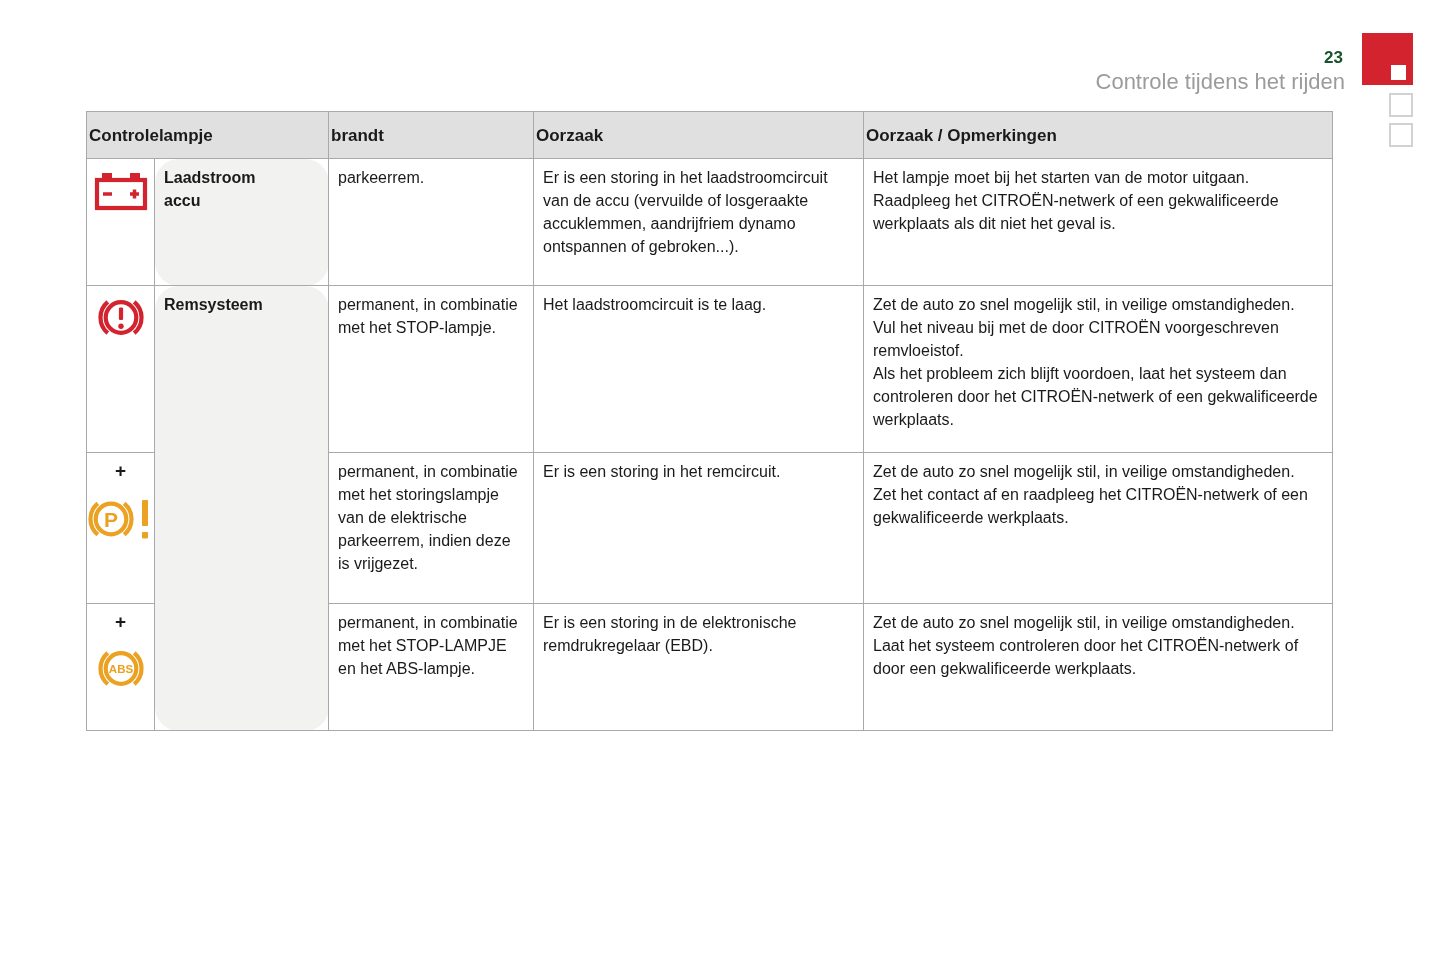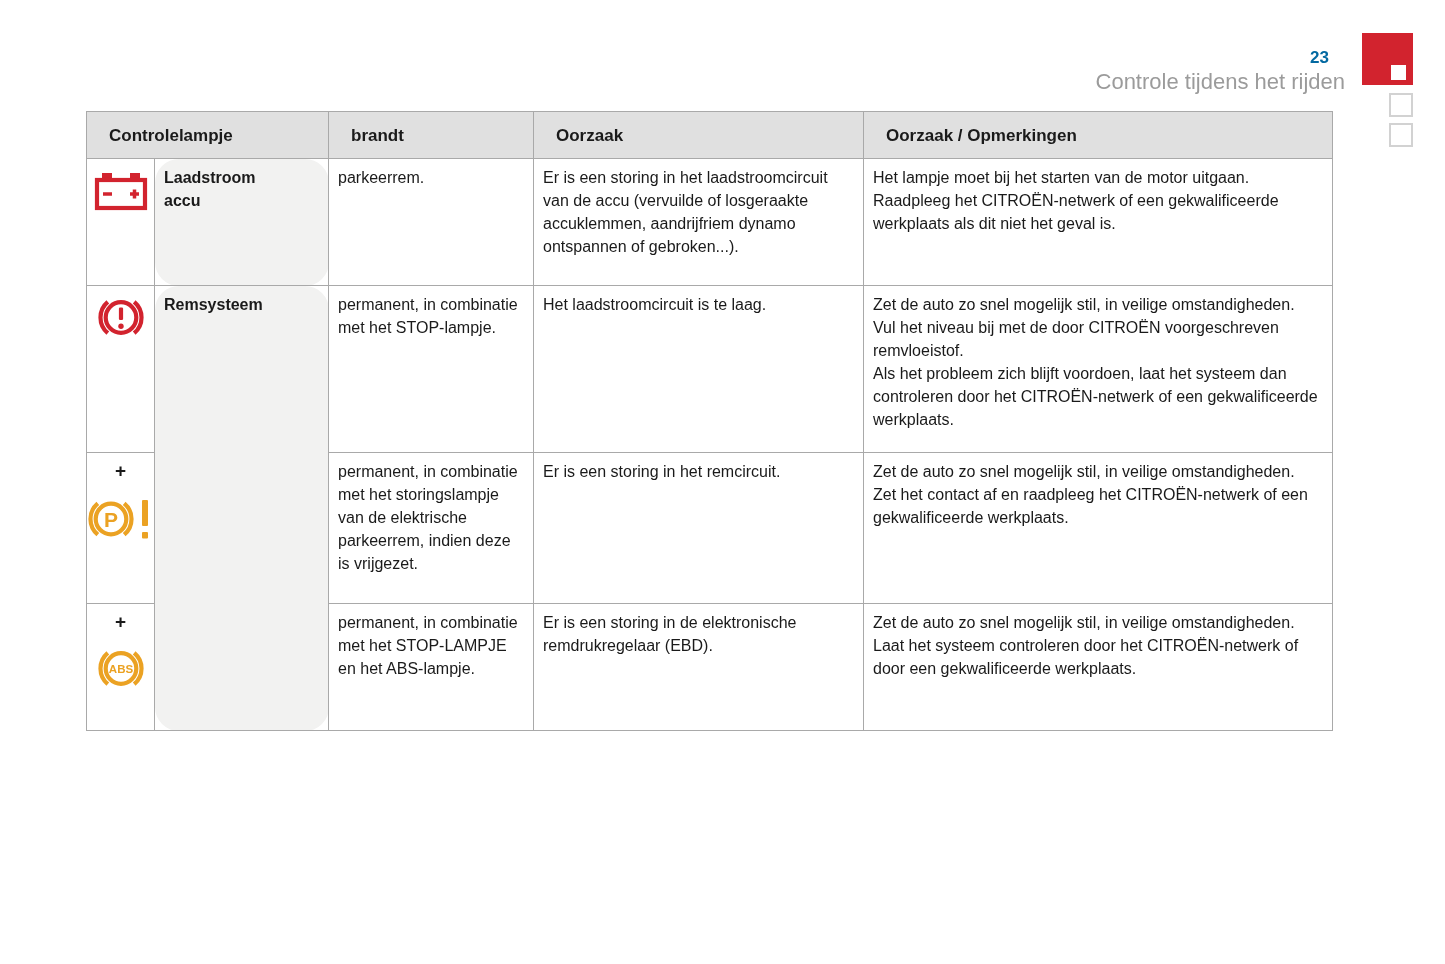--- a/index.html
+++ b/index.html
@@ -5,22 +5,22 @@
   * { margin: 0; padding: 0; box-sizing: border-box; }
   html, body { background: #ffffff; }
   body {
     width: 1445px; height: 964px; position: relative;
     font-family: "Liberation Sans", "DejaVu Sans", sans-serif;
     color: #1a1a1a;
   }
 
   
   .page-number {
-    position: absolute; top: 48px; right: 116px;
-    font-size: 17px; font-weight: bold; color: #0369a1;
+    position: absolute; top: 48px; right: 102px;
+    font-size: 17px; font-weight: bold; color: #14532d;
   }
   .section-title {
     position: absolute; top: 69px; right: 100px;
     font-size: 22px; color: #9b9b9b; white-space: nowrap;
   }
   .red-marker {
     position: absolute; left: 1362px; top: 33px;
     width: 51px; height: 52px; background: #d2232e;
   }
   .red-marker-inner {
@@ -43,21 +43,21 @@
     border: 1px solid #a9a9a9;
     vertical-align: top;
     font-size: 16px; line-height: 23px;
     padding: 7px 8px 6px 9px;
     overflow: hidden;
   }
   .warn-table thead th {
     background: #e0e0e0;
     font-weight: bold; font-size: 17px;
     vertical-align: middle;
-    padding-left: 22px; text-align: left;
+    padding-left: 2px; text-align: left;
   }
   .warn-table thead tr { height: 47px; }
   tr.r1 { height: 127px; }
   tr.r2 { height: 167px; padding-left: 26px; }
   tr.r3 { height: 151px; }
   tr.r4 { height: 127px; }
 
   td.icon-cell {
     background: #ffffff; text-align: center;
     padding: 8px 2px 2px 2px;

